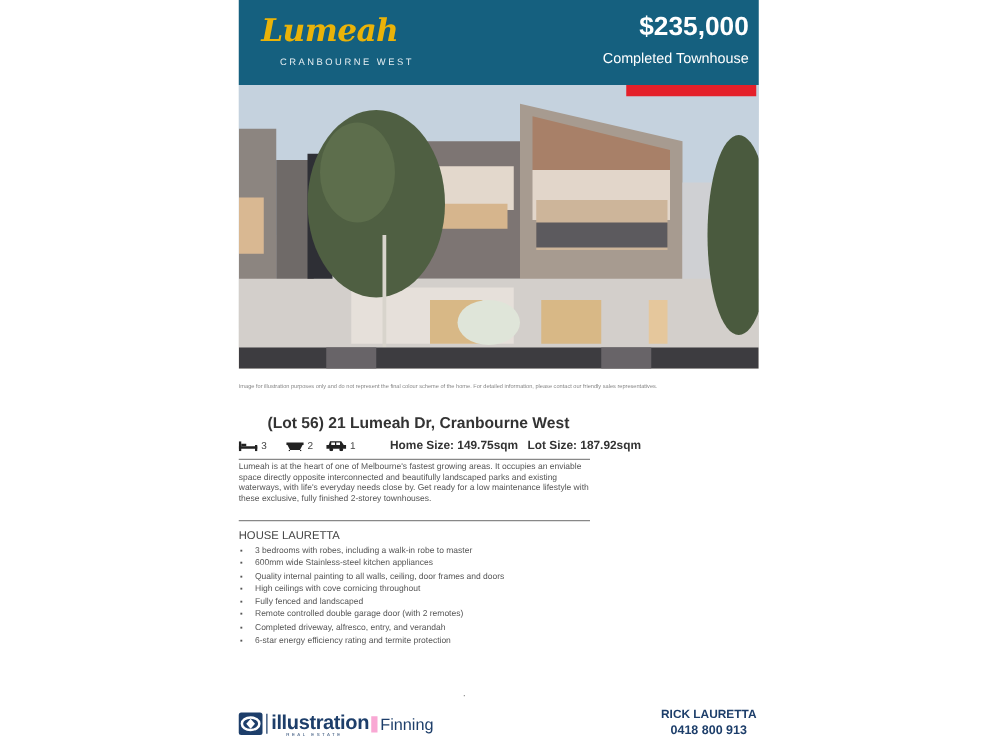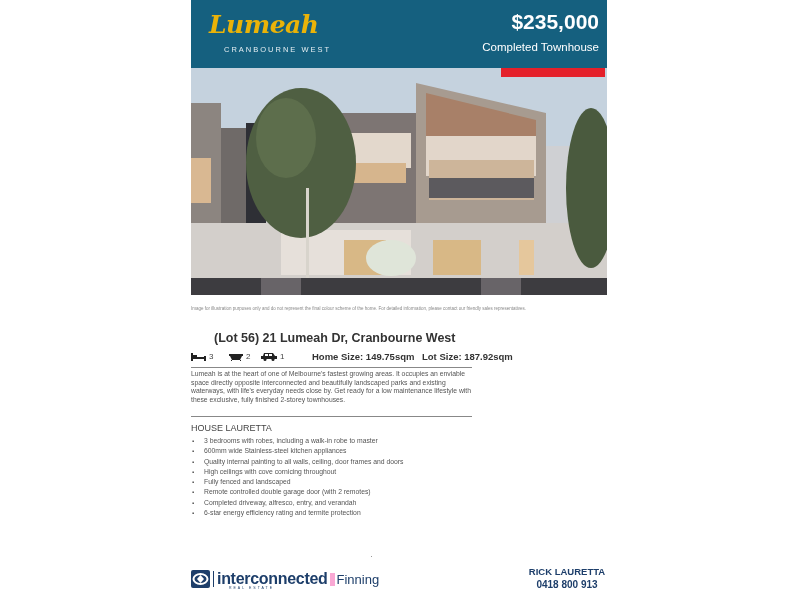--- a/index.html
+++ b/index.html
@@ -149,21 +149,21 @@
 
   <div class="brand">
     <div class="brand-icon">
       <svg width="19" height="18" viewBox="0 0 19 18">
         <ellipse cx="9.5" cy="9" rx="7" ry="5" fill="none" stroke="#fff" stroke-width="2"></ellipse>
         <polygon points="6,9 9.5,5 13,9 9.5,13" fill="#fff"></polygon>
       </svg>
     </div>
     <div class="brand-sep"></div>
     <div class="brand-name">
-      <span>interconnected</span>
+      <span>illustration</span>
     </div>
     <div class="brand-sub">REAL ESTATE</div>
     <div class="brand-office">Finning</div>
   </div>
 
   <div class="agent">
     <div class="agent-name">RICK LAURETTA</div>
     <div class="agent-phone">0418 800 913</div>
   </div>
 

